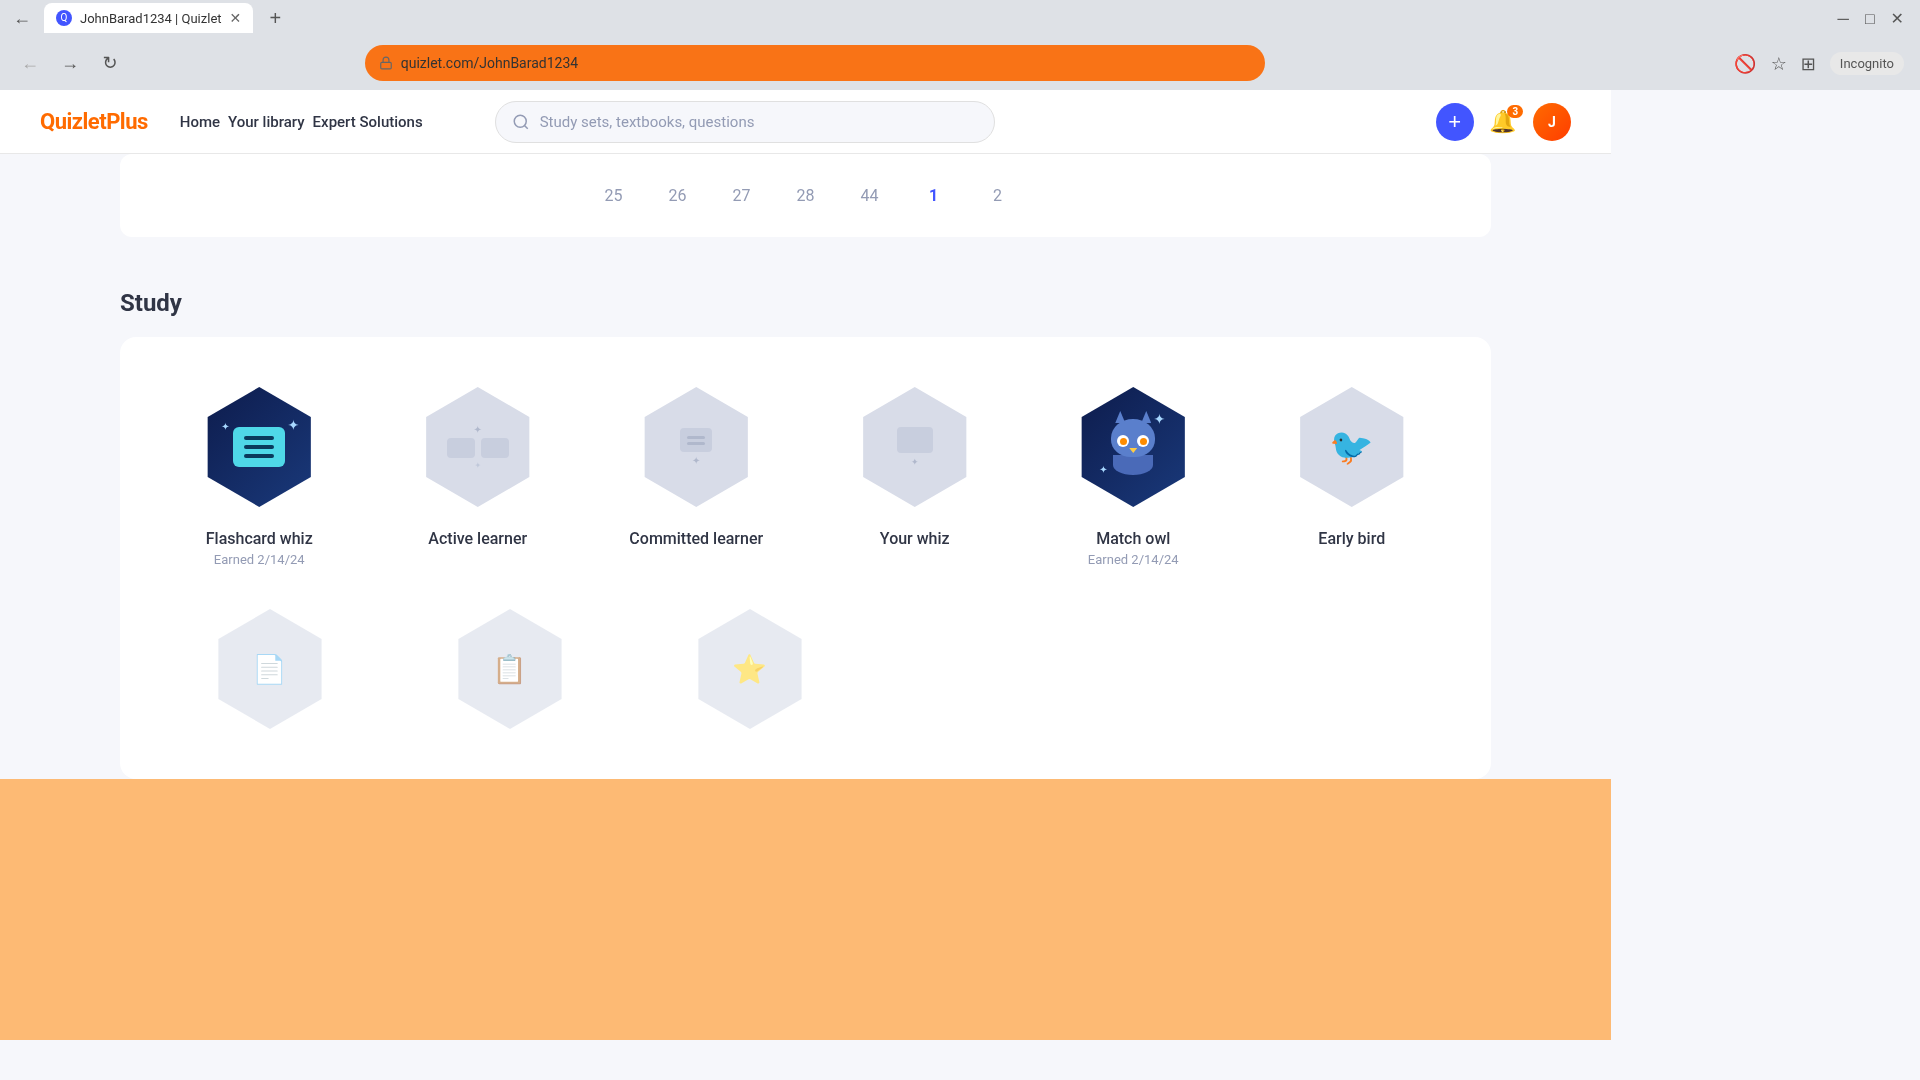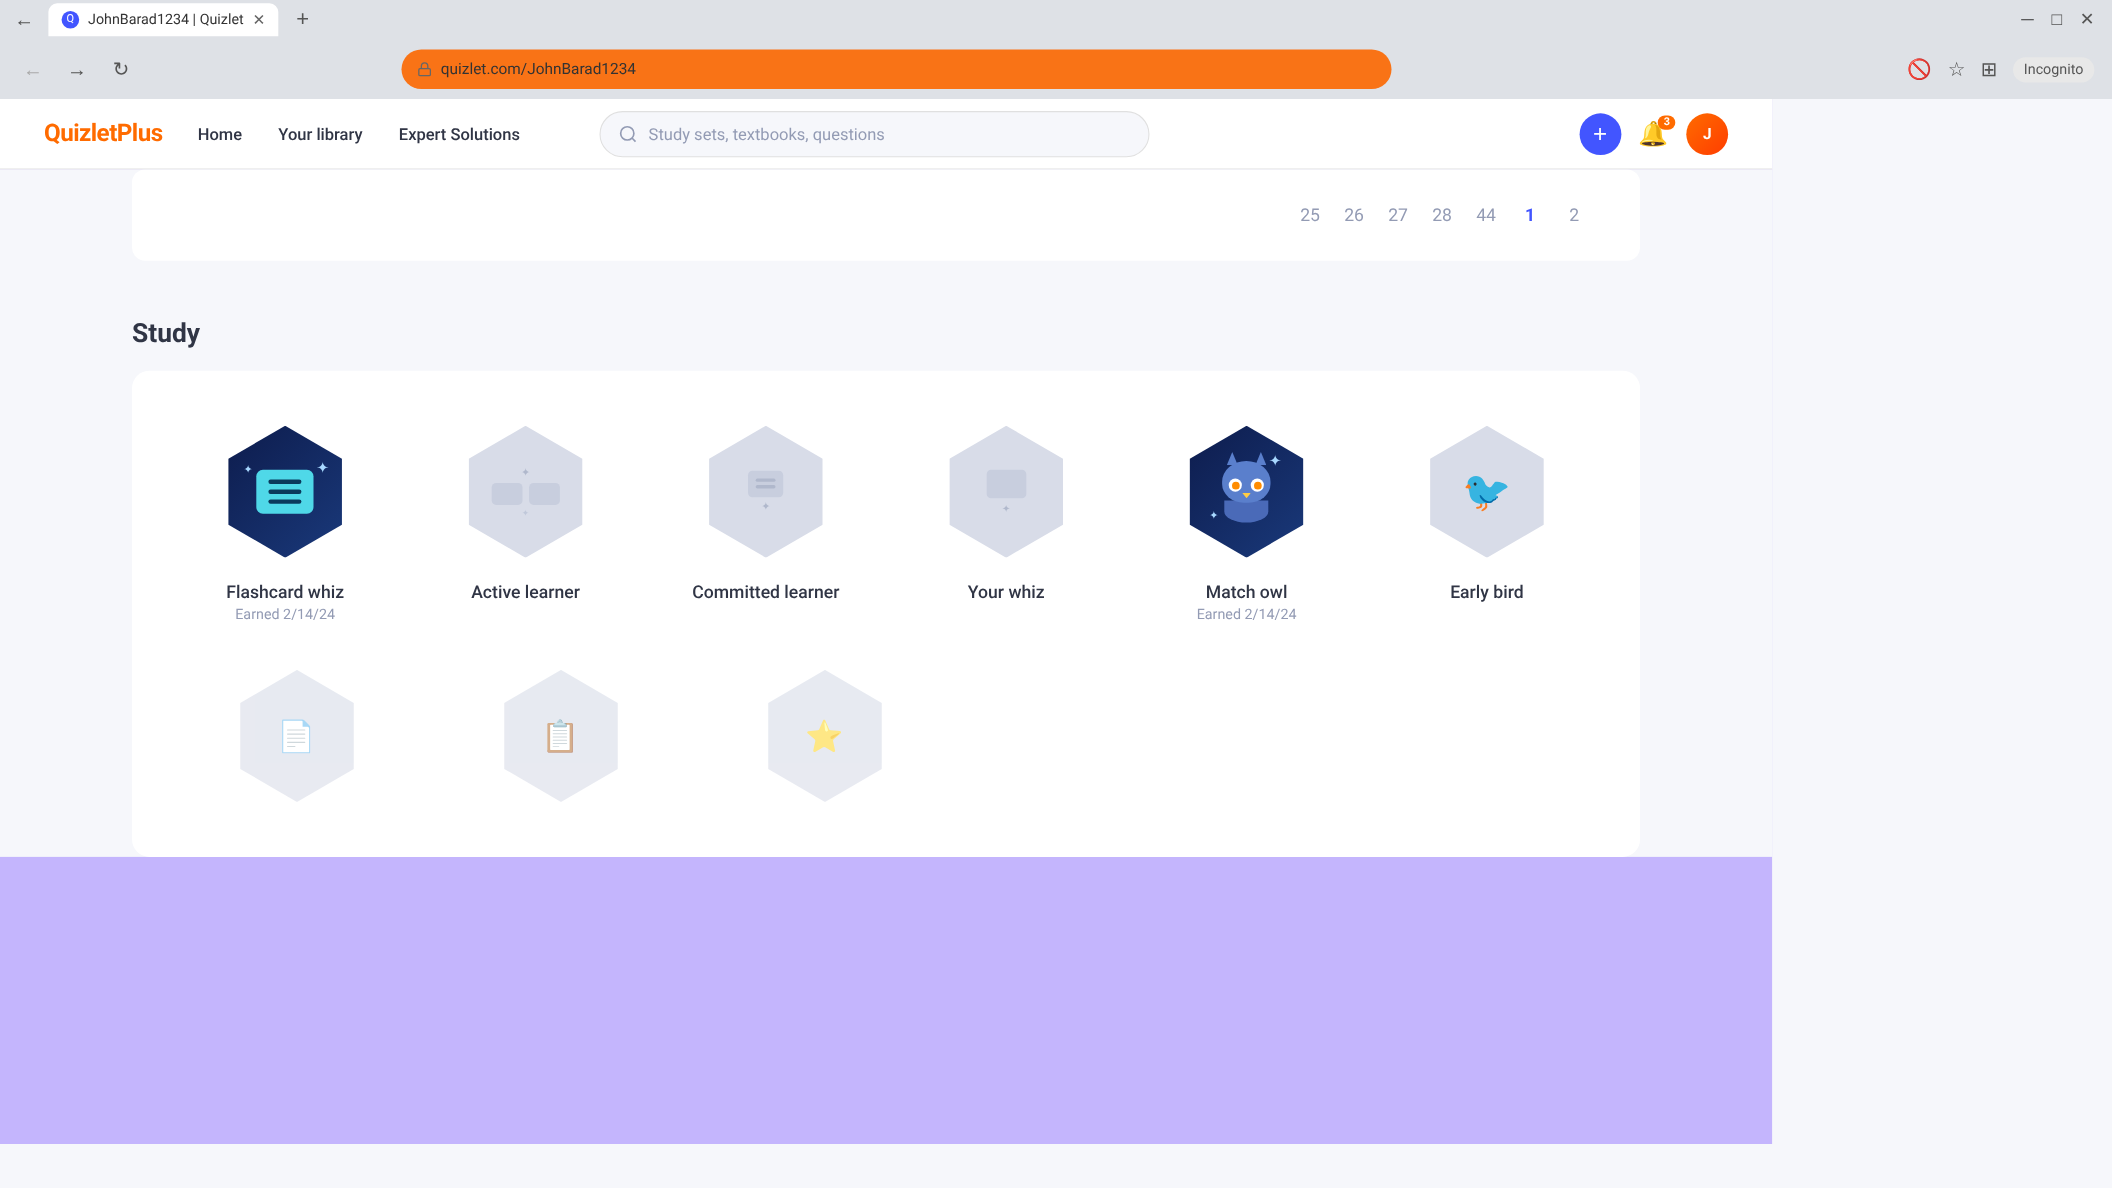--- a/index.html
+++ b/index.html
@@ -94,21 +94,21 @@
       align-items: center;
       gap: 14px;
       color: #555;
       font-size: 18px;
     }
 
     
     .app-container {
       width: 1611px;
       min-height: 950px;
-      background: #c4b5fd;
+      background: #fdba74;
     }
 
     
     .top-nav {
       background: #fff;
       border-bottom: 1px solid #e8e8e8;
       height: 64px;
       display: flex;
       align-items: center;
       padding: 0 40px;
@@ -119,21 +119,21 @@
     }
     .logo {
       font-size: 22px;
       font-weight: 700;
       color: #4255ff;
       letter-spacing: -0.5px;
     }
     .logo span { color: #ff6b00; }
     .nav-links {
       display: flex;
-      gap: 33px;
+      gap: 8px;
     }
     .nav-link {
       font-size: 15px;
       color: #303545;
       text-decoration: none;
       font-weight: 500;
       cursor: pointer;
     }
     .search-bar {
       flex: 1;
@@ -199,22 +199,23 @@
 
     
     .calendar-strip {
       background: #fff;
       border-radius: 12px;
       padding: 24px 40px;
       margin-bottom: 32px;
     }
     .calendar-days {
       display: flex;
-      align-items: center;
-      justify-content: flex-end;
+      gap: 24px;
+      align-items: center;
+      justify-content: center;
     }
     .cal-day {
       font-size: 16px;
       color: #939bb4;
       width: 40px;
       text-align: center;
       cursor: pointer;
       padding: 8px 0;
       border-radius: 8px;
     }

